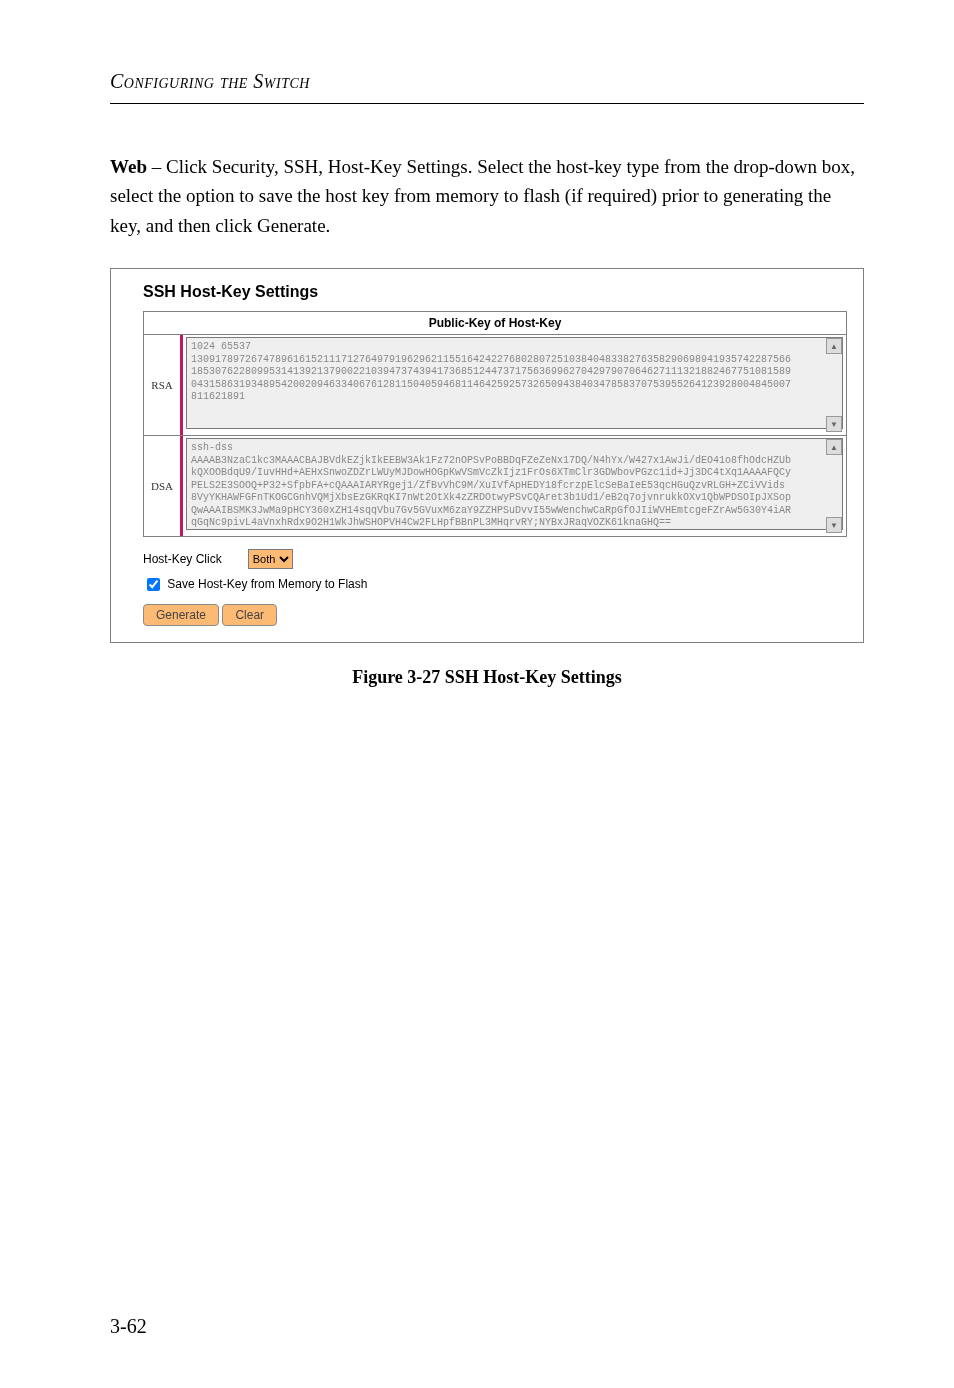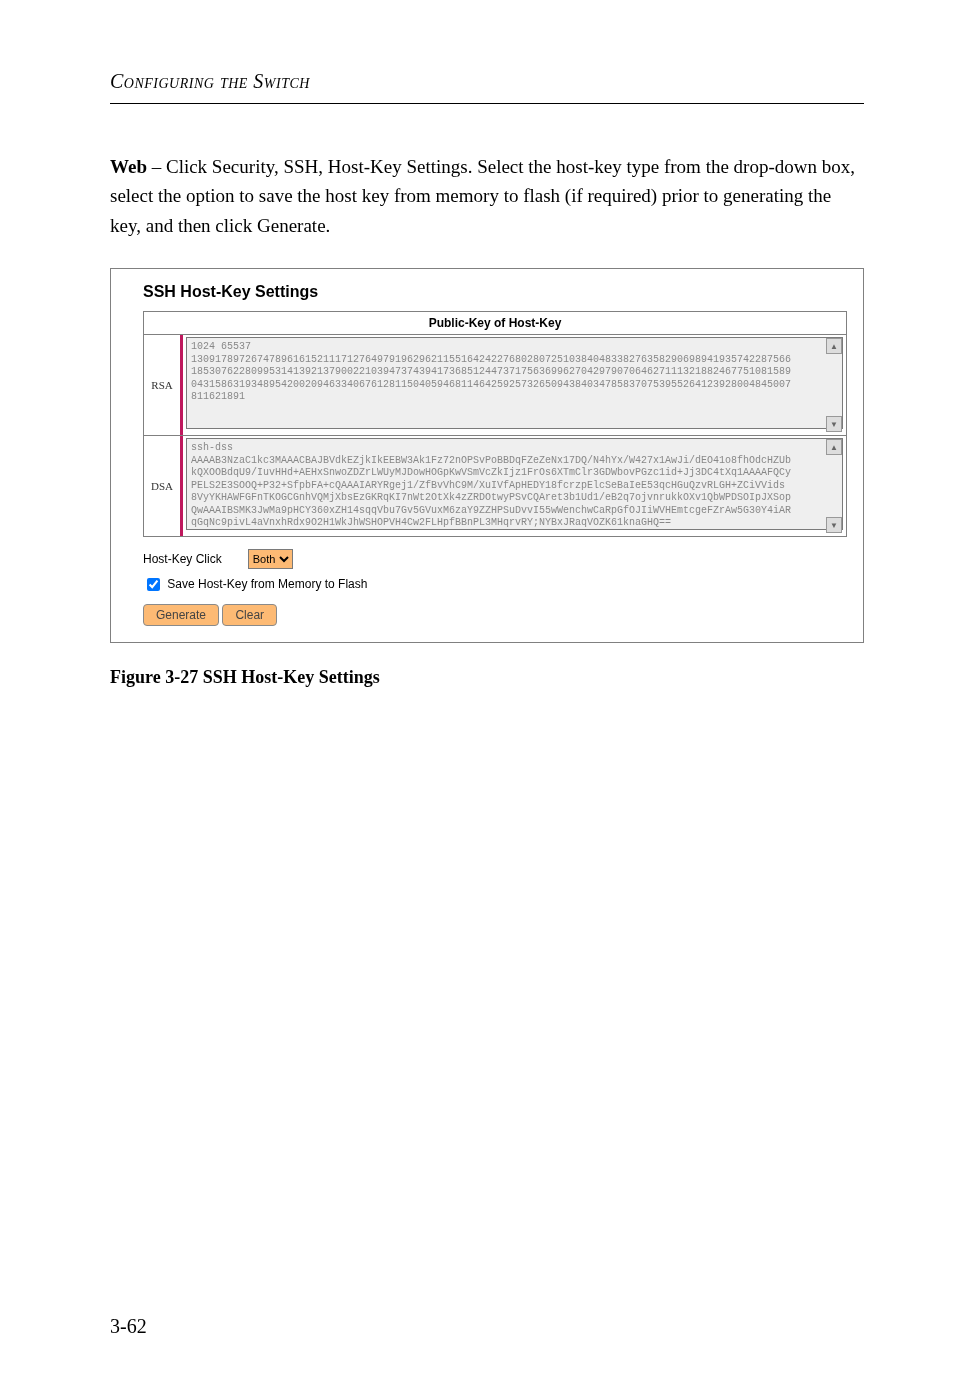--- a/index.html
+++ b/index.html
@@ -135,20 +135,21 @@
     font-family: Arial, sans-serif;
     font-size: 12px;
     padding: 3px 12px;
     background: #fdba74;
     border: 1px solid #8a8a8a;
     border-radius: 4px;
     color: #444;
     cursor: pointer;
   }
   .figure-caption {
+    text-align: center;
     font-family: Georgia, serif;
     font-weight: bold;
     font-size: 18px;
     margin-top: 24px;
   }
   .page-num {
     position: absolute;
     bottom: 50px;
     left: 110px;
     font-size: 20px;

